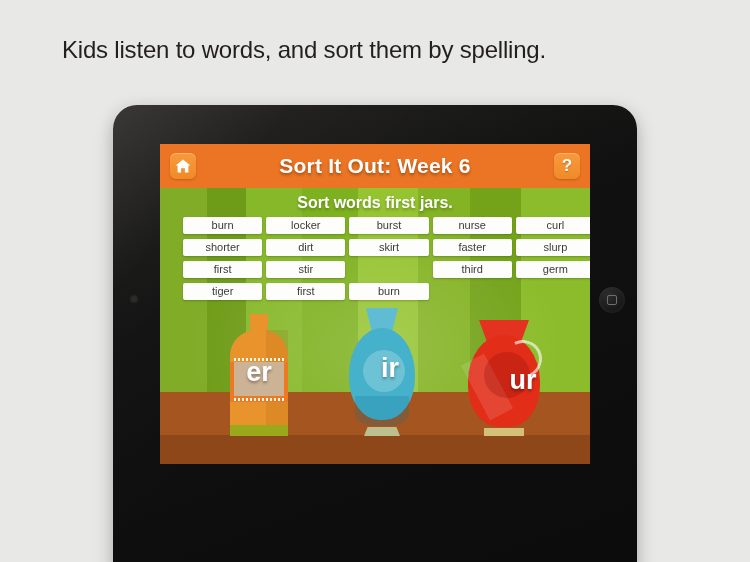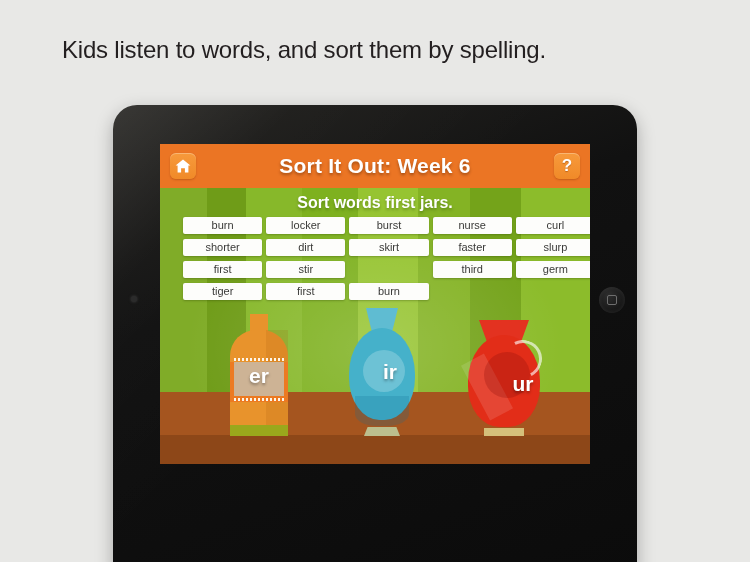--- a/index.html
+++ b/index.html
@@ -230,21 +230,21 @@
   }
   .jar {
     position: absolute;
     bottom: 0;
   }
   .jar-label {
     position: absolute;
     width: 100%;
     text-align: center;
     color: #ffffff;
-    font-size: 21px;
+    font-size: 27px;
     font-weight: bold;
     text-shadow: 0 2px 3px rgba(0,0,0,0.35);
     z-index: 6;
   }
 
   
   .jar-er { left: 68px; width: 62px; height: 122px; }
   .er-neck {
     position: absolute;
     left: 22px; top: 0;

